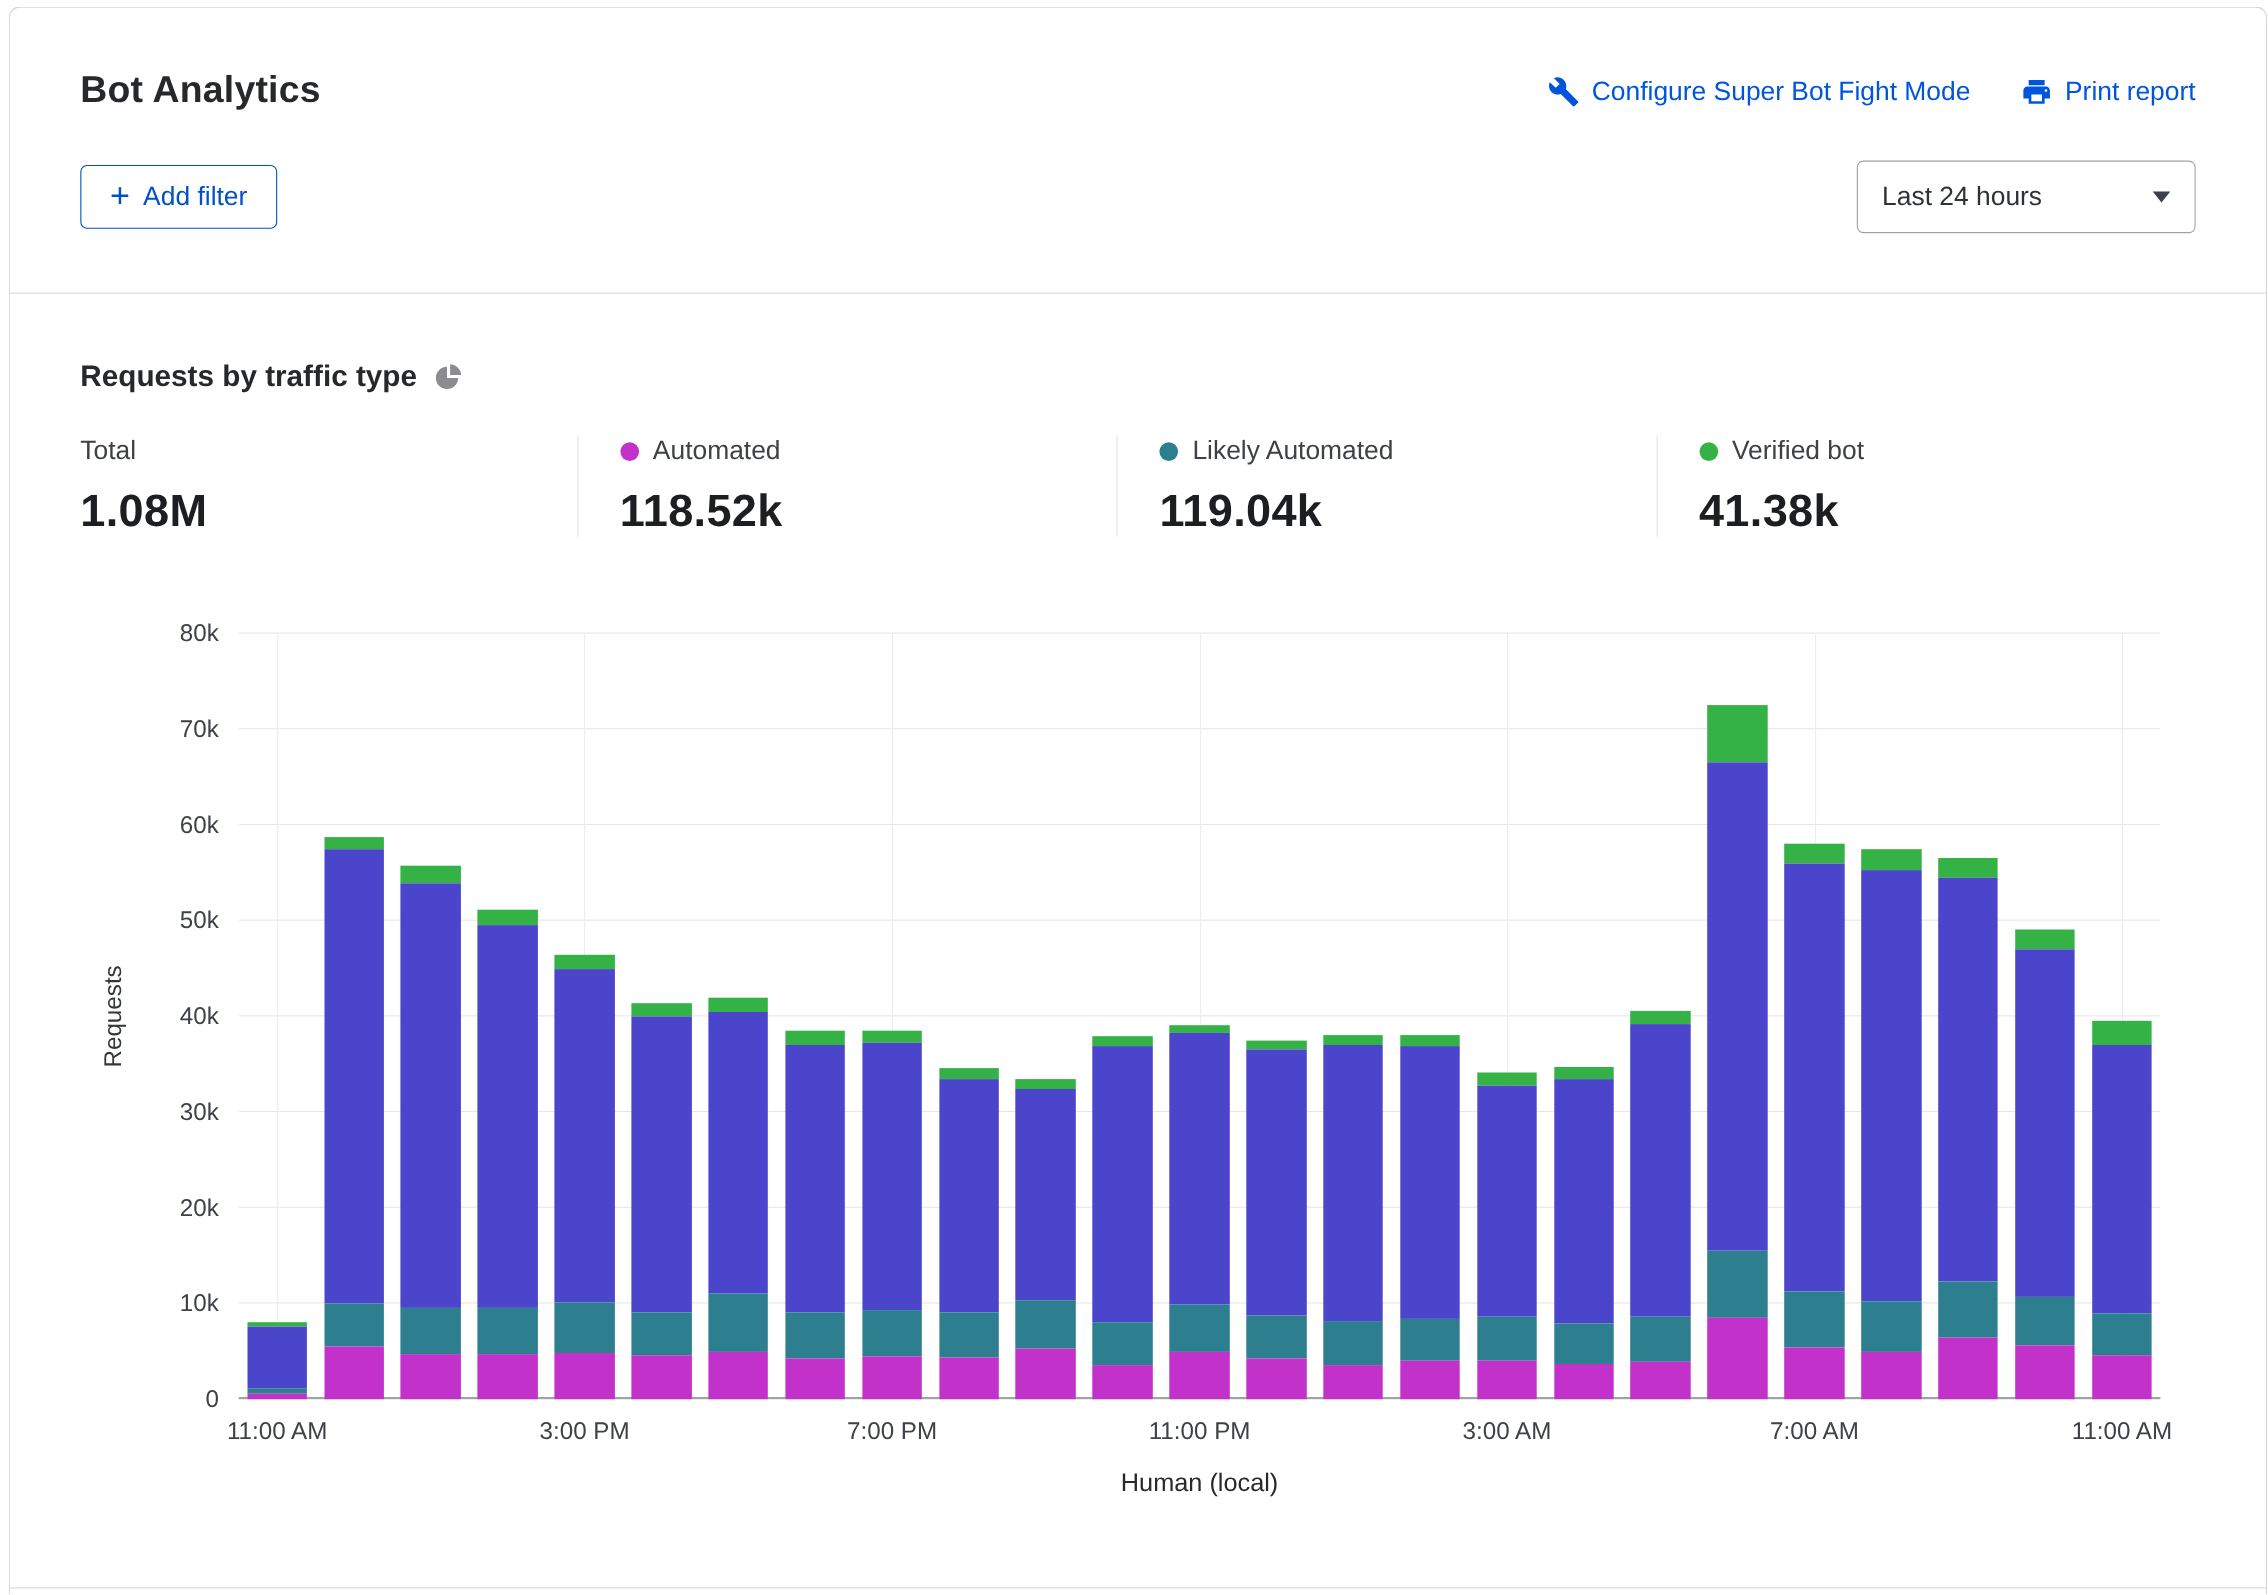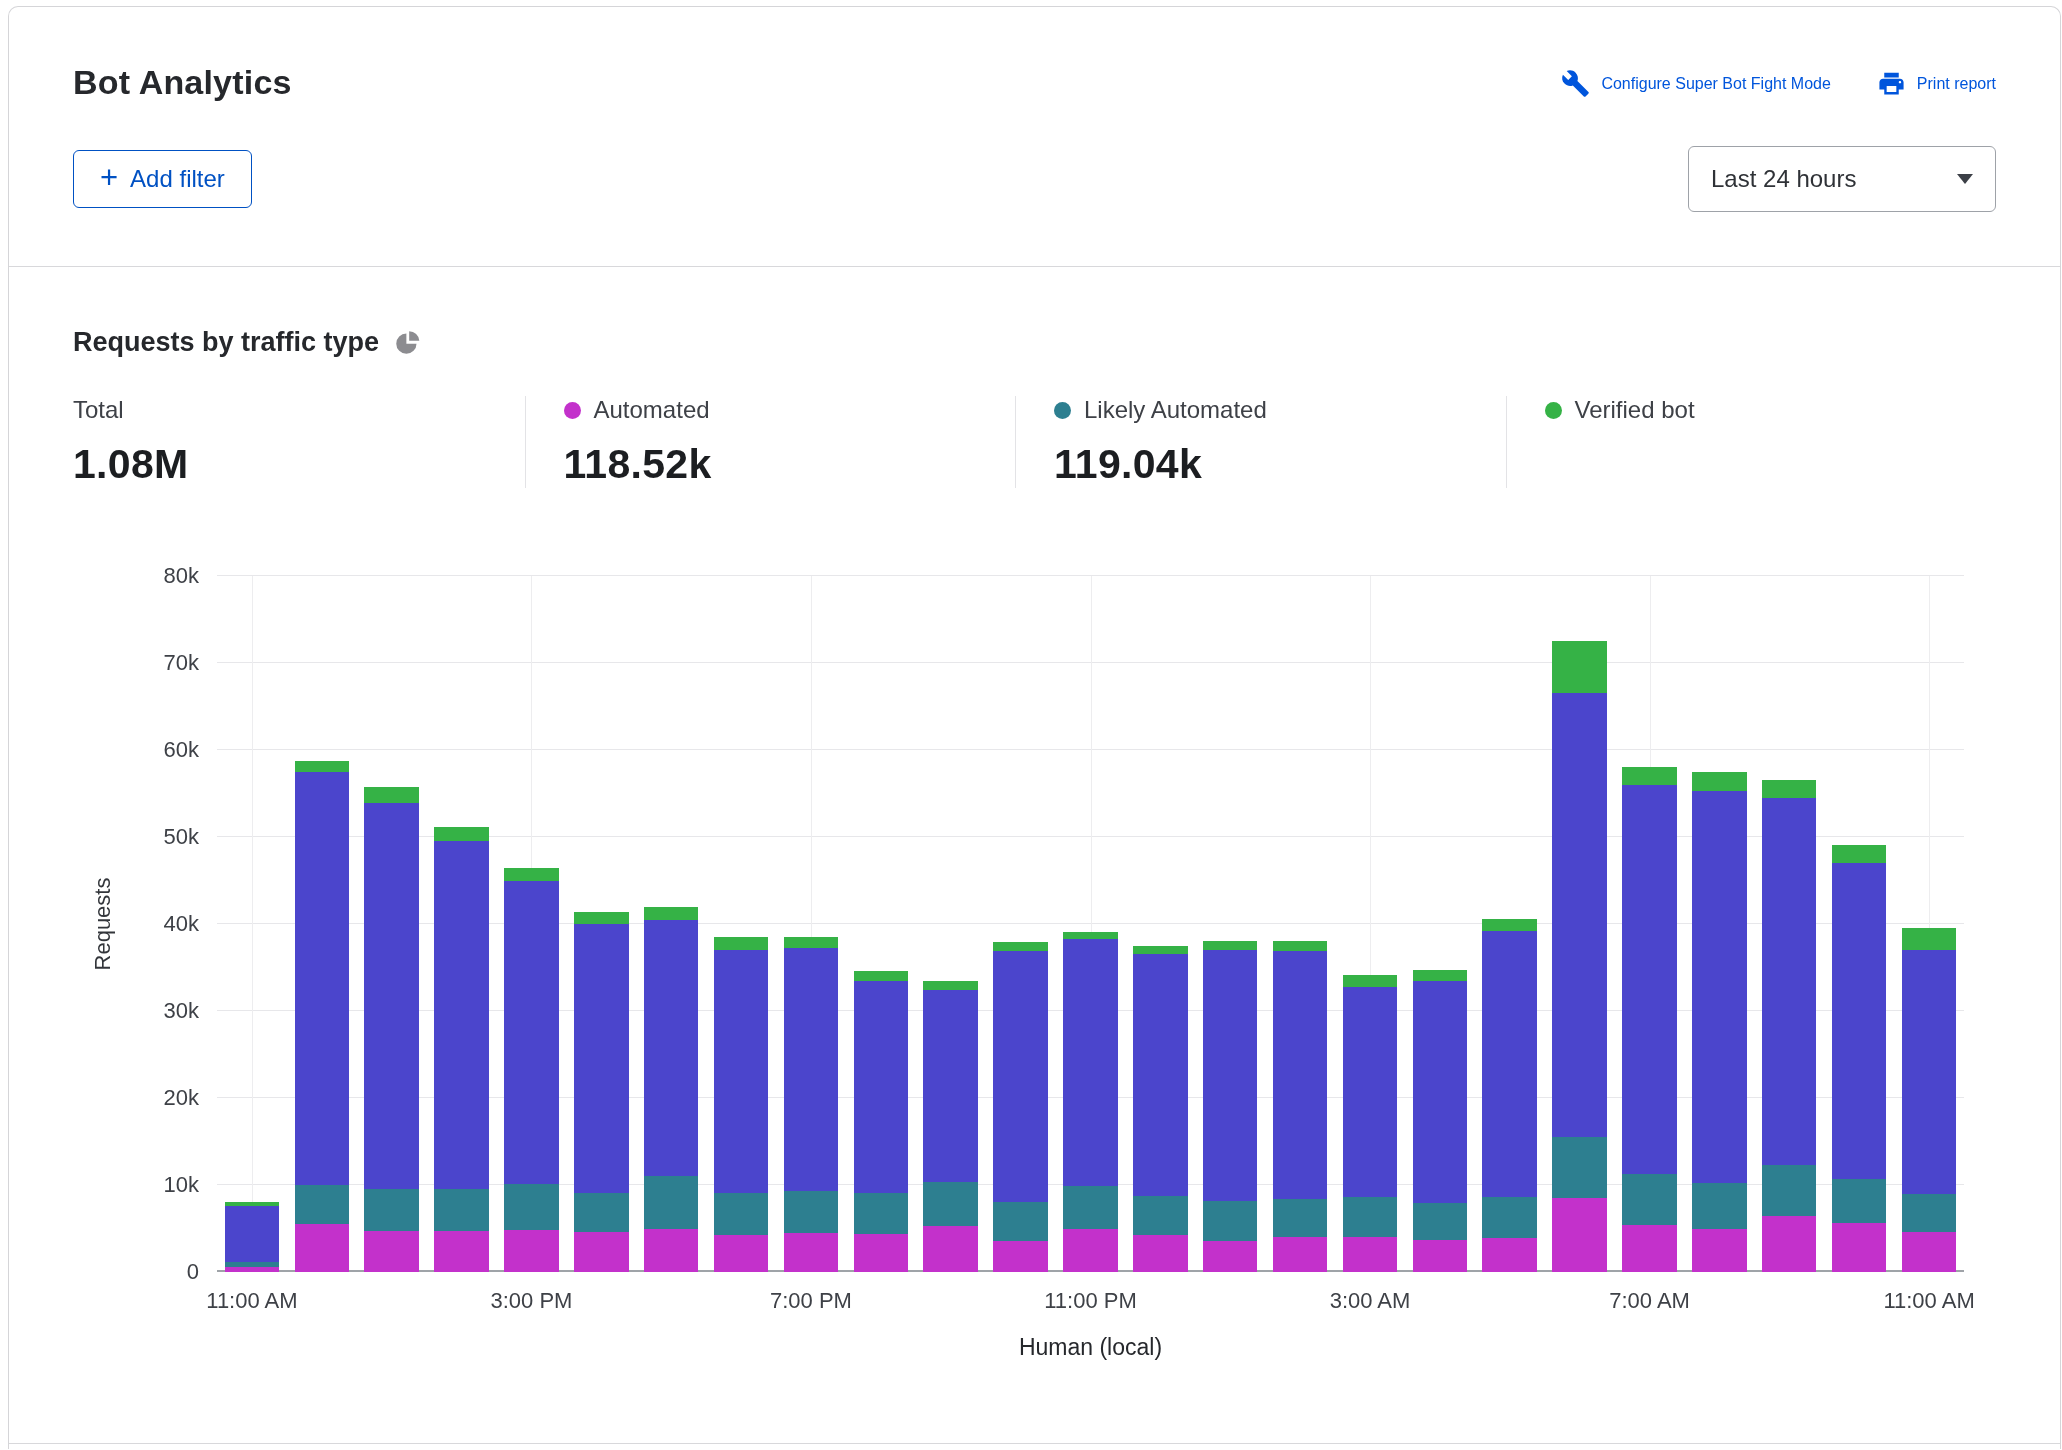--- a/index.html
+++ b/index.html
@@ -10,21 +10,21 @@
     overflow:hidden;
   }
   .card {
     position:relative; margin:6px 1px 0 8px; height:1443px;
     border:1px solid #D5D5D8; border-bottom:none; border-radius:10px 10px 0 0;
     background:#fff; overflow:hidden;
   }
   .header { display:flex; justify-content:space-between; align-items:flex-start; padding:56px 64px 0 64px;gap:12px; }
   .page-title { font-size:34px; font-weight:700; color:#26282C; margin:0; letter-spacing:0.2px; }
   .header-links { display:flex; gap:46px; align-items:center; margin-top:6px; }
-  .hlink { display:flex; align-items:center; gap:11px; color:#0055DC; font-size:16px; cursor:pointer; }
+  .hlink { display:flex; align-items:center; gap:11px; color:#0055DC; font-size:24px; cursor:pointer; }
   .hlink svg { width:29px; height:29px; fill:#0055DC; flex:none; }
   .filter-row { display:flex; justify-content:space-between; align-items:center; padding:44px 64px 54px 64px; }
   .add-filter {
     display:inline-flex; align-items:center; gap:12px;
     border:1px solid #0051C3; color:#0051C3; background:#fff; border-radius:6px;
     font-size:24px; font-family:inherit; padding:14px 26px; cursor:pointer;
   }
   .plus { font-size:31px; line-height:1; margin-top:-3px; font-weight:400; }
   .select {
     display:flex; align-items:center; justify-content:space-between;
@@ -123,20 +123,21 @@
         <span class="dot" style="background: rgb(45, 127, 144);"></span>
         <span>Likely Automated</span>
       </div>
       <div class="stat-value">119.04k</div>
     </div>
     <div class="stat">
       <div class="stat-label">
         <span class="dot" style="background: rgb(53, 178, 70);"></span>
         <span>Verified bot</span>
       </div>
+      <div class="stat-value">41.38k</div>
     </div>
   </div>
 
   <div class="chart-area">
     <div class="y-axis-title">Requests</div>
     <div class="plot">
       <div class="bars">
           <div class="bar-slot">
             <div class="bar">
               <div class="seg" style="height: 0.75%; background: rgb(195, 49, 203);"></div>

